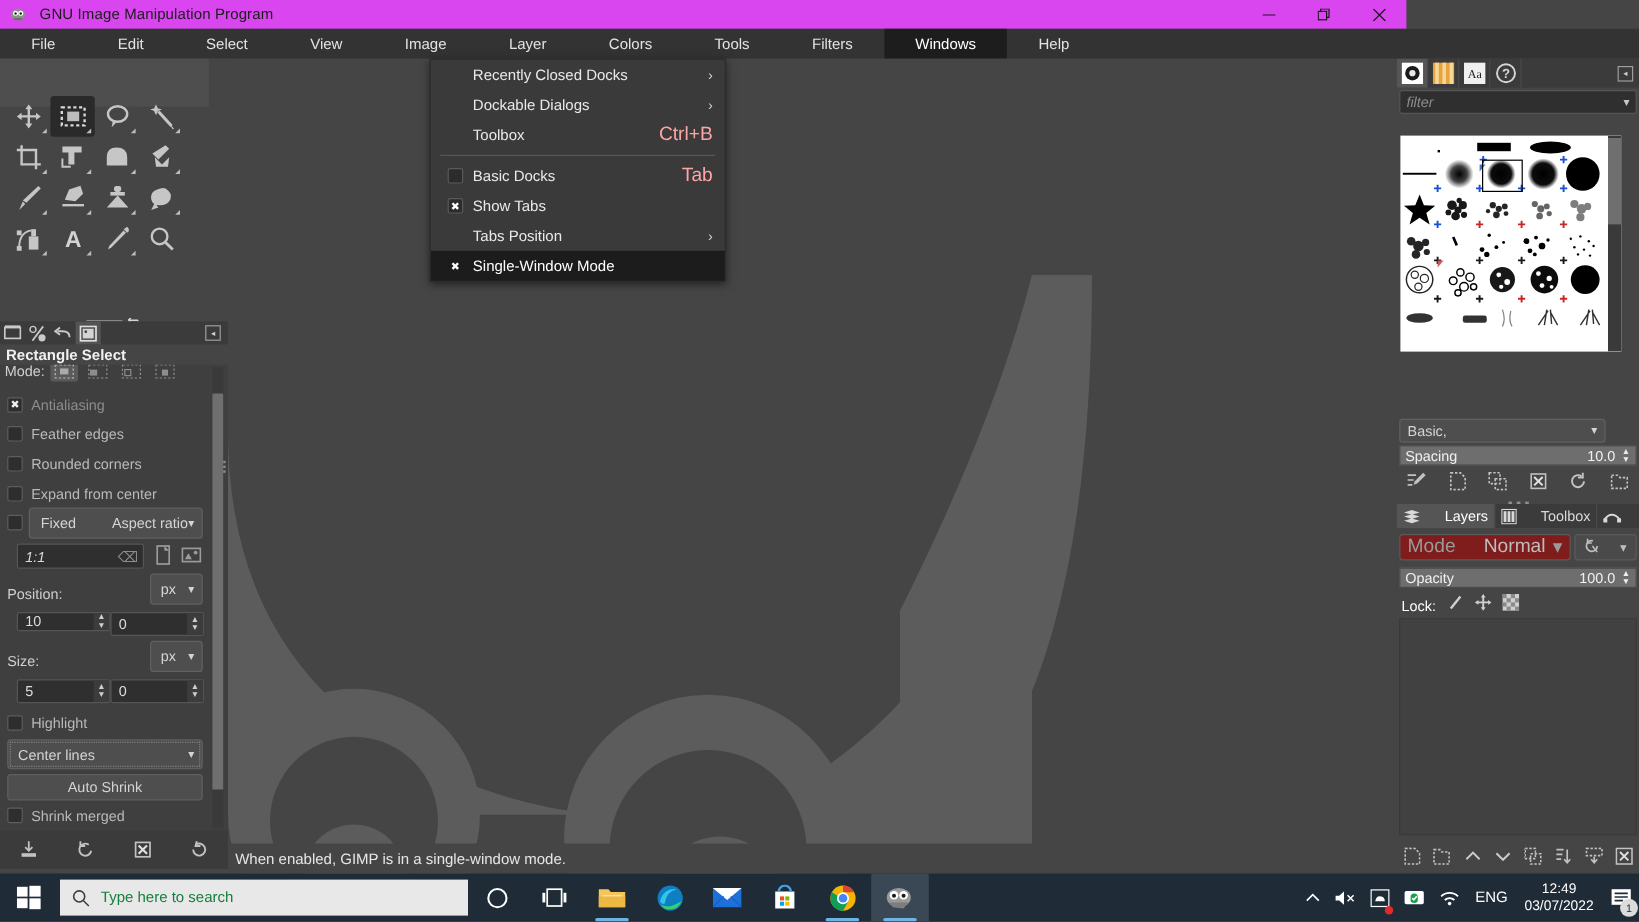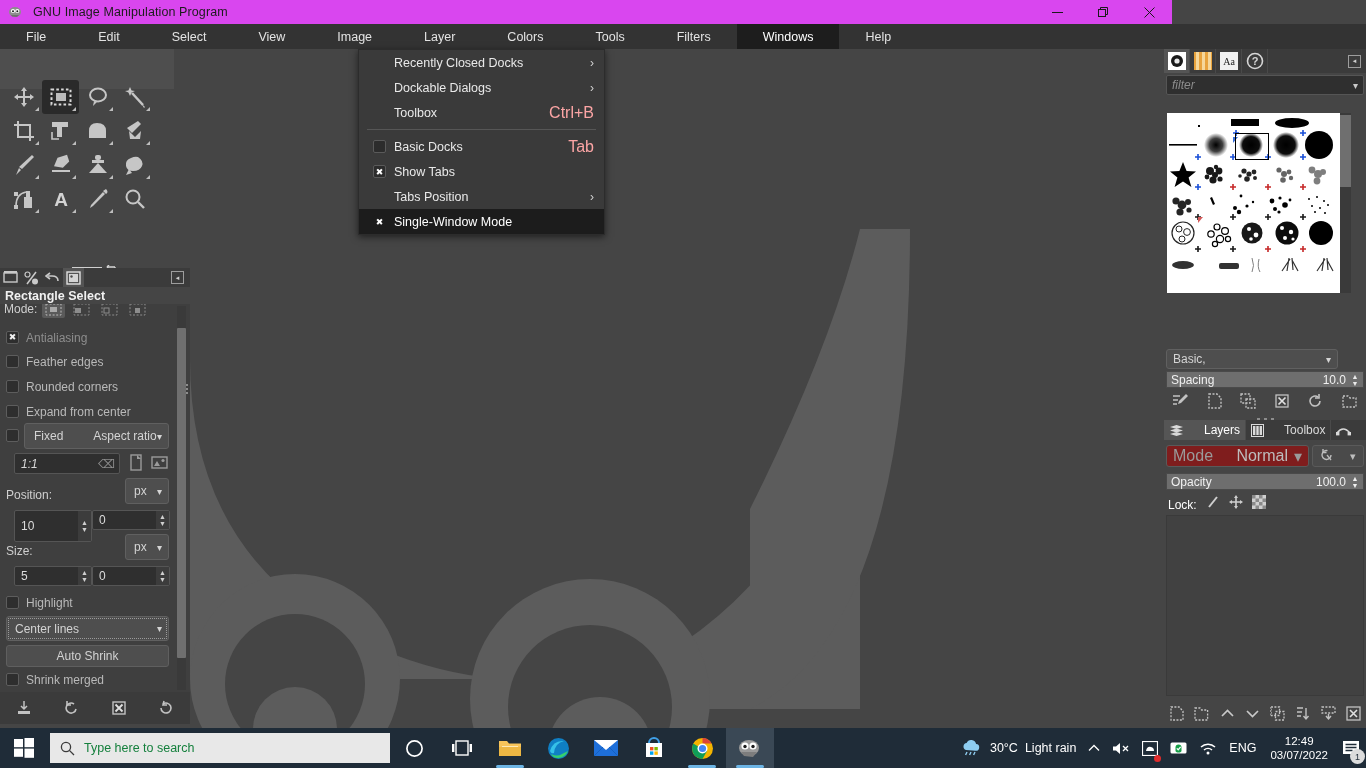--- a/index.html
+++ b/index.html
@@ -586,21 +586,21 @@
                 <path d="M3 12 L6 7 L9 12 Z" fill="#9b9b9b"></path>
                 <circle cx="12" cy="6.5" r="1.6" fill="#9b9b9b"></circle>
               </svg>
           </span>
 
           <span class="label-plain" style="left:6px; top:184px">Position:</span>
           <div class="combo" style="left:125px; top:174px; width:44px; height:26px; padding-left:8px">
             <span>px</span>
             <span class="caret">▾</span>
           </div>
-          <div class="spin" style="left:14px; top:206px; width:78px; height:32px">
+          <div class="spin" style="left:14px; top:206px; width:78px; height:16px">
             <span>10</span>
             <span class="arrows">
                 <span>▲</span>
                 <span>▼</span>
               </span>
           </div>
           <div class="spin" style="left:92px; top:206px; width:78px; height:20px">
             <span>0</span>
             <span class="arrows">
                 <span>▲</span>
@@ -700,20 +700,23 @@
         <circle cx="400" cy="478" r="82"></circle>
       </g>
       <g fill="#5c5c5c">
         <circle cx="105" cy="500" r="42"></circle>
         <circle cx="410" cy="520" r="52"></circle>
       </g>
       <rect x="0" y="560" width="900" height="80" fill="#454545"></rect>
       <path d="M560 280 q80 -160 110 -280 L720 0 q0 300 -90 420 q-30 40 -70 60 Z" fill="#5c5c5c"></path>
     </svg>
 
+    <div id="statusbar">
+      <span class="txt">When enabled, GIMP is in a single-window mode.</span>
+    </div>
   </div>
 
   <div id="rightdock">
 
     <div class="dock-tabbar" style="top:0">
       <div class="dock-tab active">
         <svg width="18" height="18" viewBox="0 0 18 18">
             <rect width="18" height="18" fill="#ffffff"></rect>
             <circle cx="9" cy="9" r="6" fill="#1a1a1a"></circle>
             <circle cx="9" cy="9" r="2.6" fill="#ffffff" opacity=".9"></circle>
@@ -1229,30 +1232,20 @@
         <circle cx="8" cy="9" r="3.6" fill="#fff"></circle>
         <circle cx="16" cy="9" r="3.6" fill="#fff"></circle>
         <circle cx="8" cy="9.5" r="1.7" fill="#1a1a1a"></circle>
         <circle cx="16" cy="9.5" r="1.7" fill="#1a1a1a"></circle>
         <path d="M4 15 L20 15 L16 20 L7 19 Z" fill="#7d7d7d"></path>
       </svg>
     <span class="uline"></span>
   </div>
 
   <div id="tray">
-    <span class="cell">
-      <span style="display:flex; margin-right:7px">
-        <svg width="22" height="18" viewBox="0 0 22 18">
-            <path d="M5 11 a3.6 3.6 0 0 1 .6 -7 a5 5 0 0 1 9.5 1 a3.4 3.4 0 0 1 -.6 6.8 Z" fill="#8ecdf0"></path>
-            <path d="M6 13 l-1.4 3 M10 13 l-1.4 3 M14 13 l-1.4 3" stroke="#8ecdf0" stroke-width="1.4"></path>
-          </svg>
-      </span>
-      <span>30°C</span>
-      <span style="margin-left:7px">Light rain</span>
-    </span>
     <span class="cell">
       <svg width="12" height="9" viewBox="0 0 12 9">
           <path d="M1 6.5 L6 1.5 L11 6.5" fill="none" stroke="#ffffff" stroke-width="1.3"></path>
         </svg>
     </span>
     <span class="cell">
       <svg width="18" height="15" viewBox="0 0 18 15">
           <path d="M1 5.5 h3 L8 2 v11 L4 9.5 H1 Z" fill="#ffffff"></path>
           <path d="M11 5 L16 10 M16 5 L11 10" stroke="#ffffff" stroke-width="1.3"></path>
         </svg>

